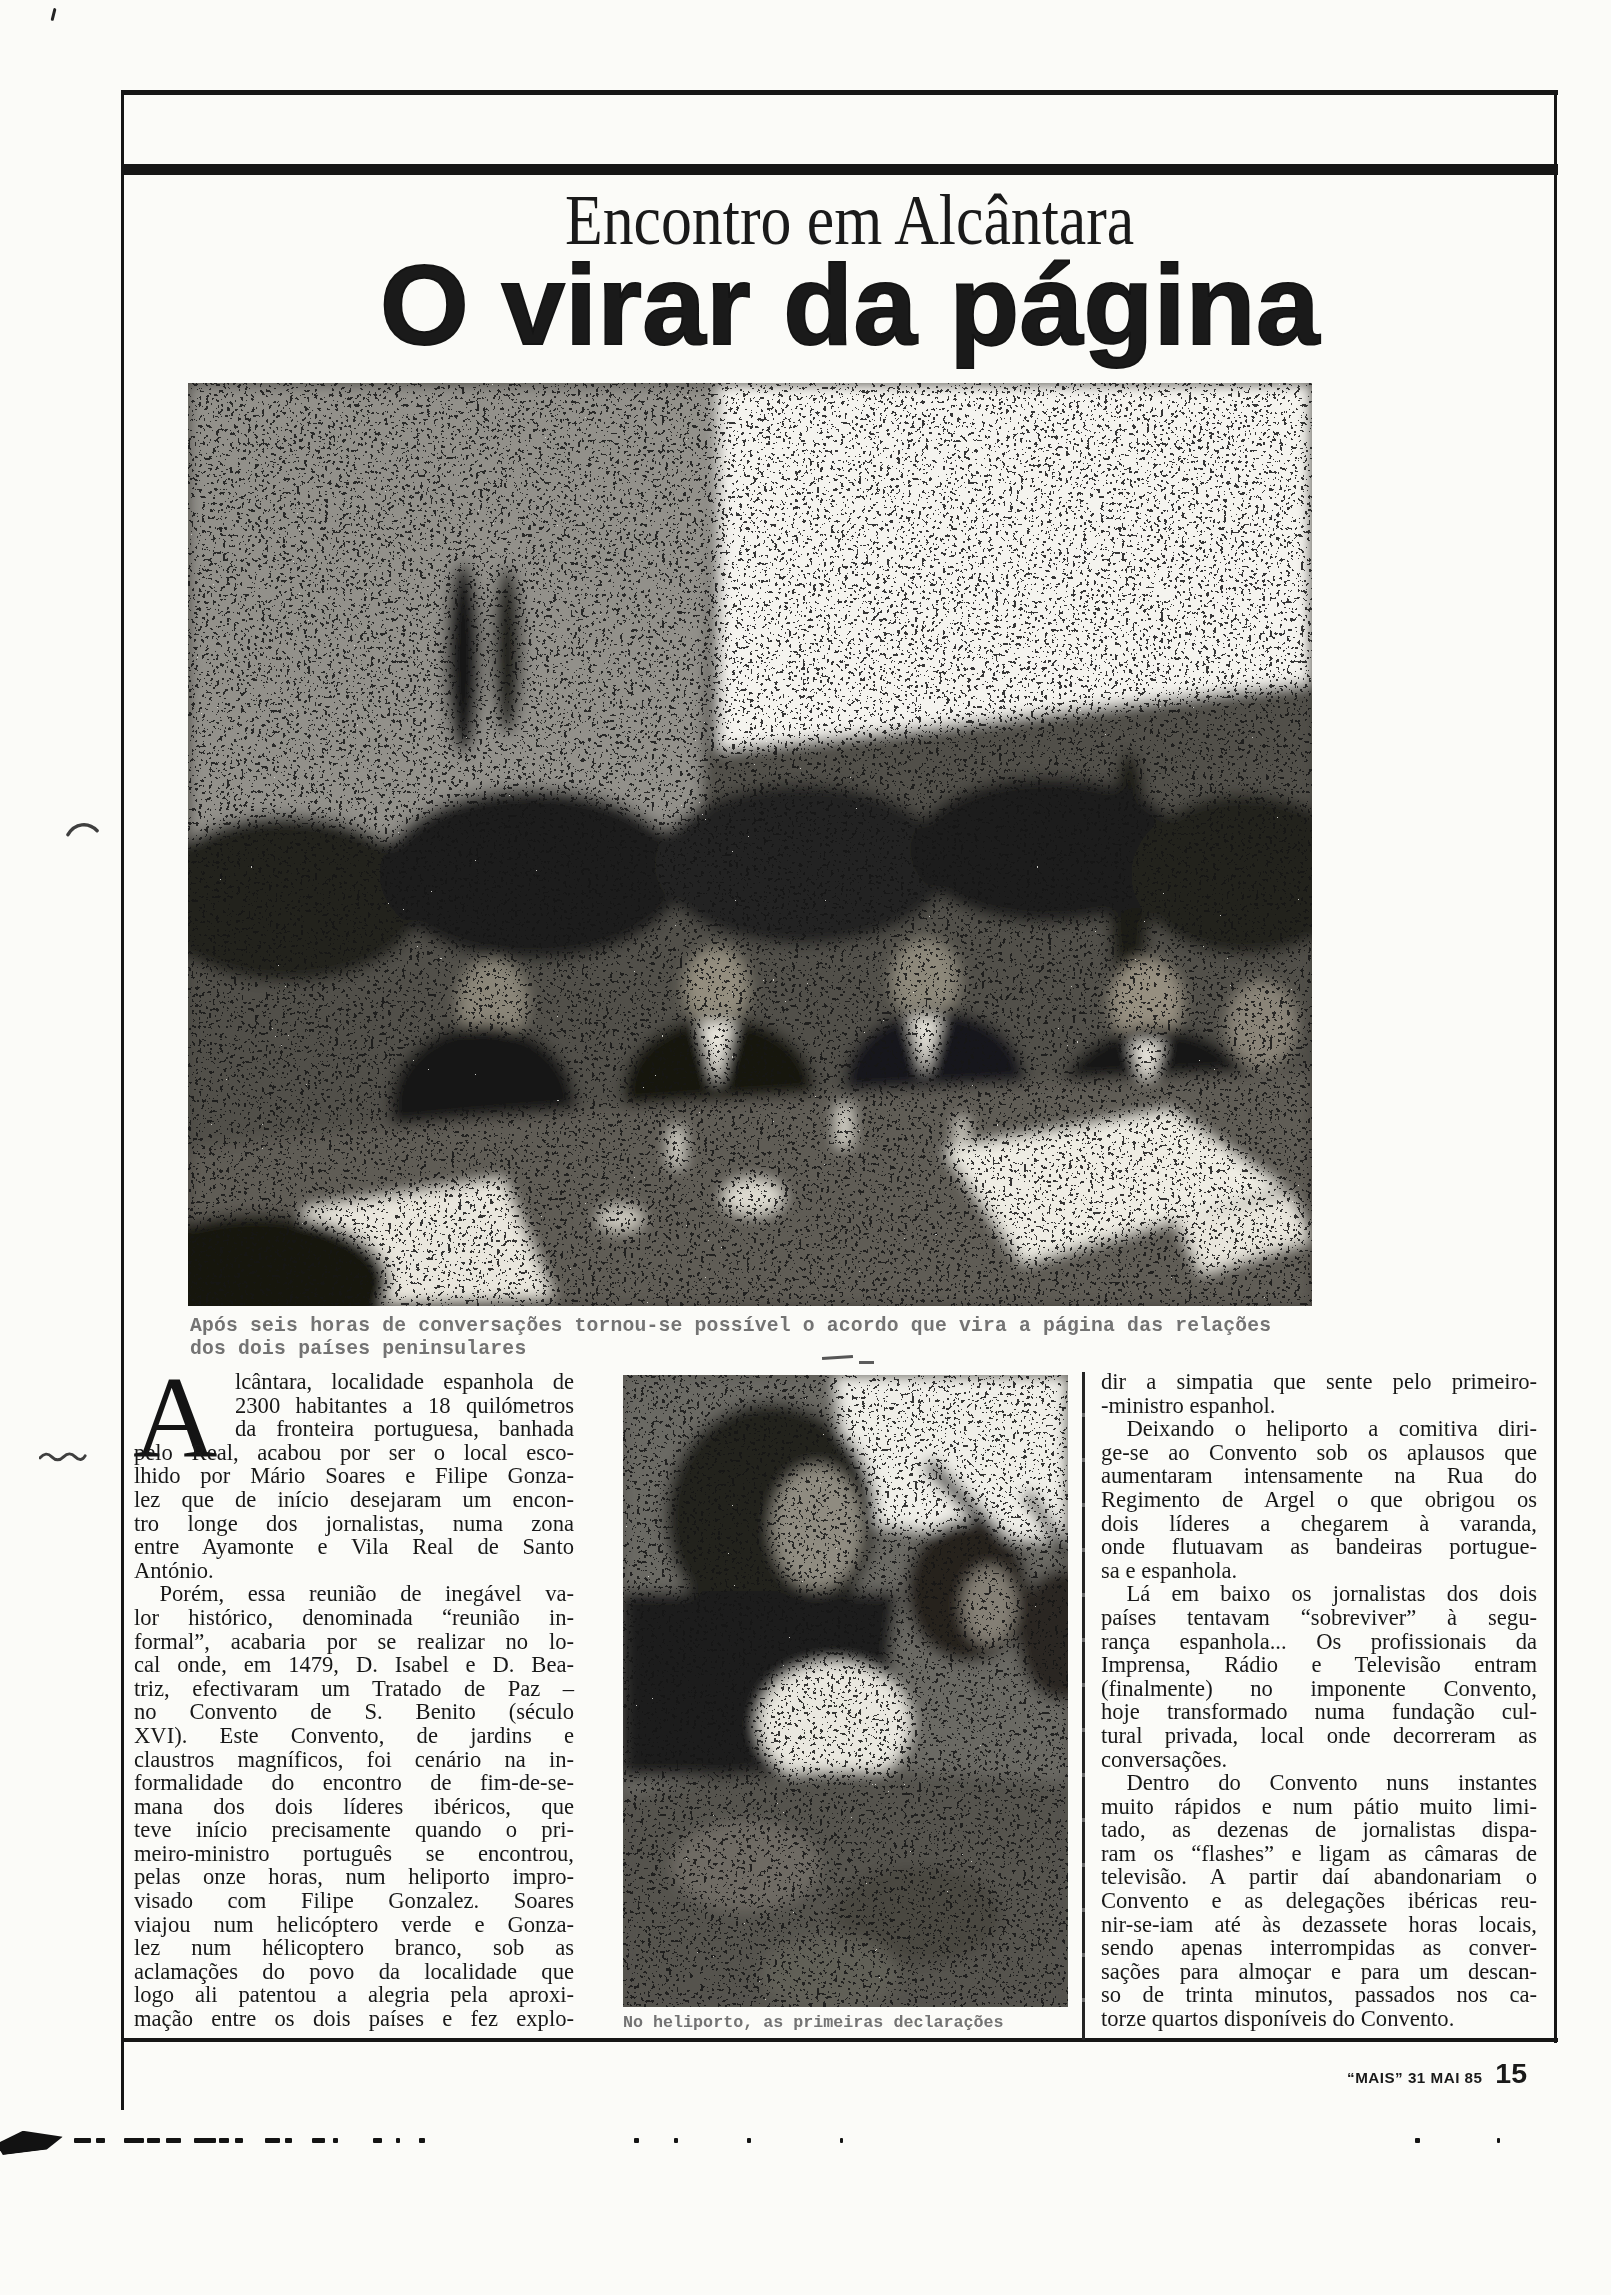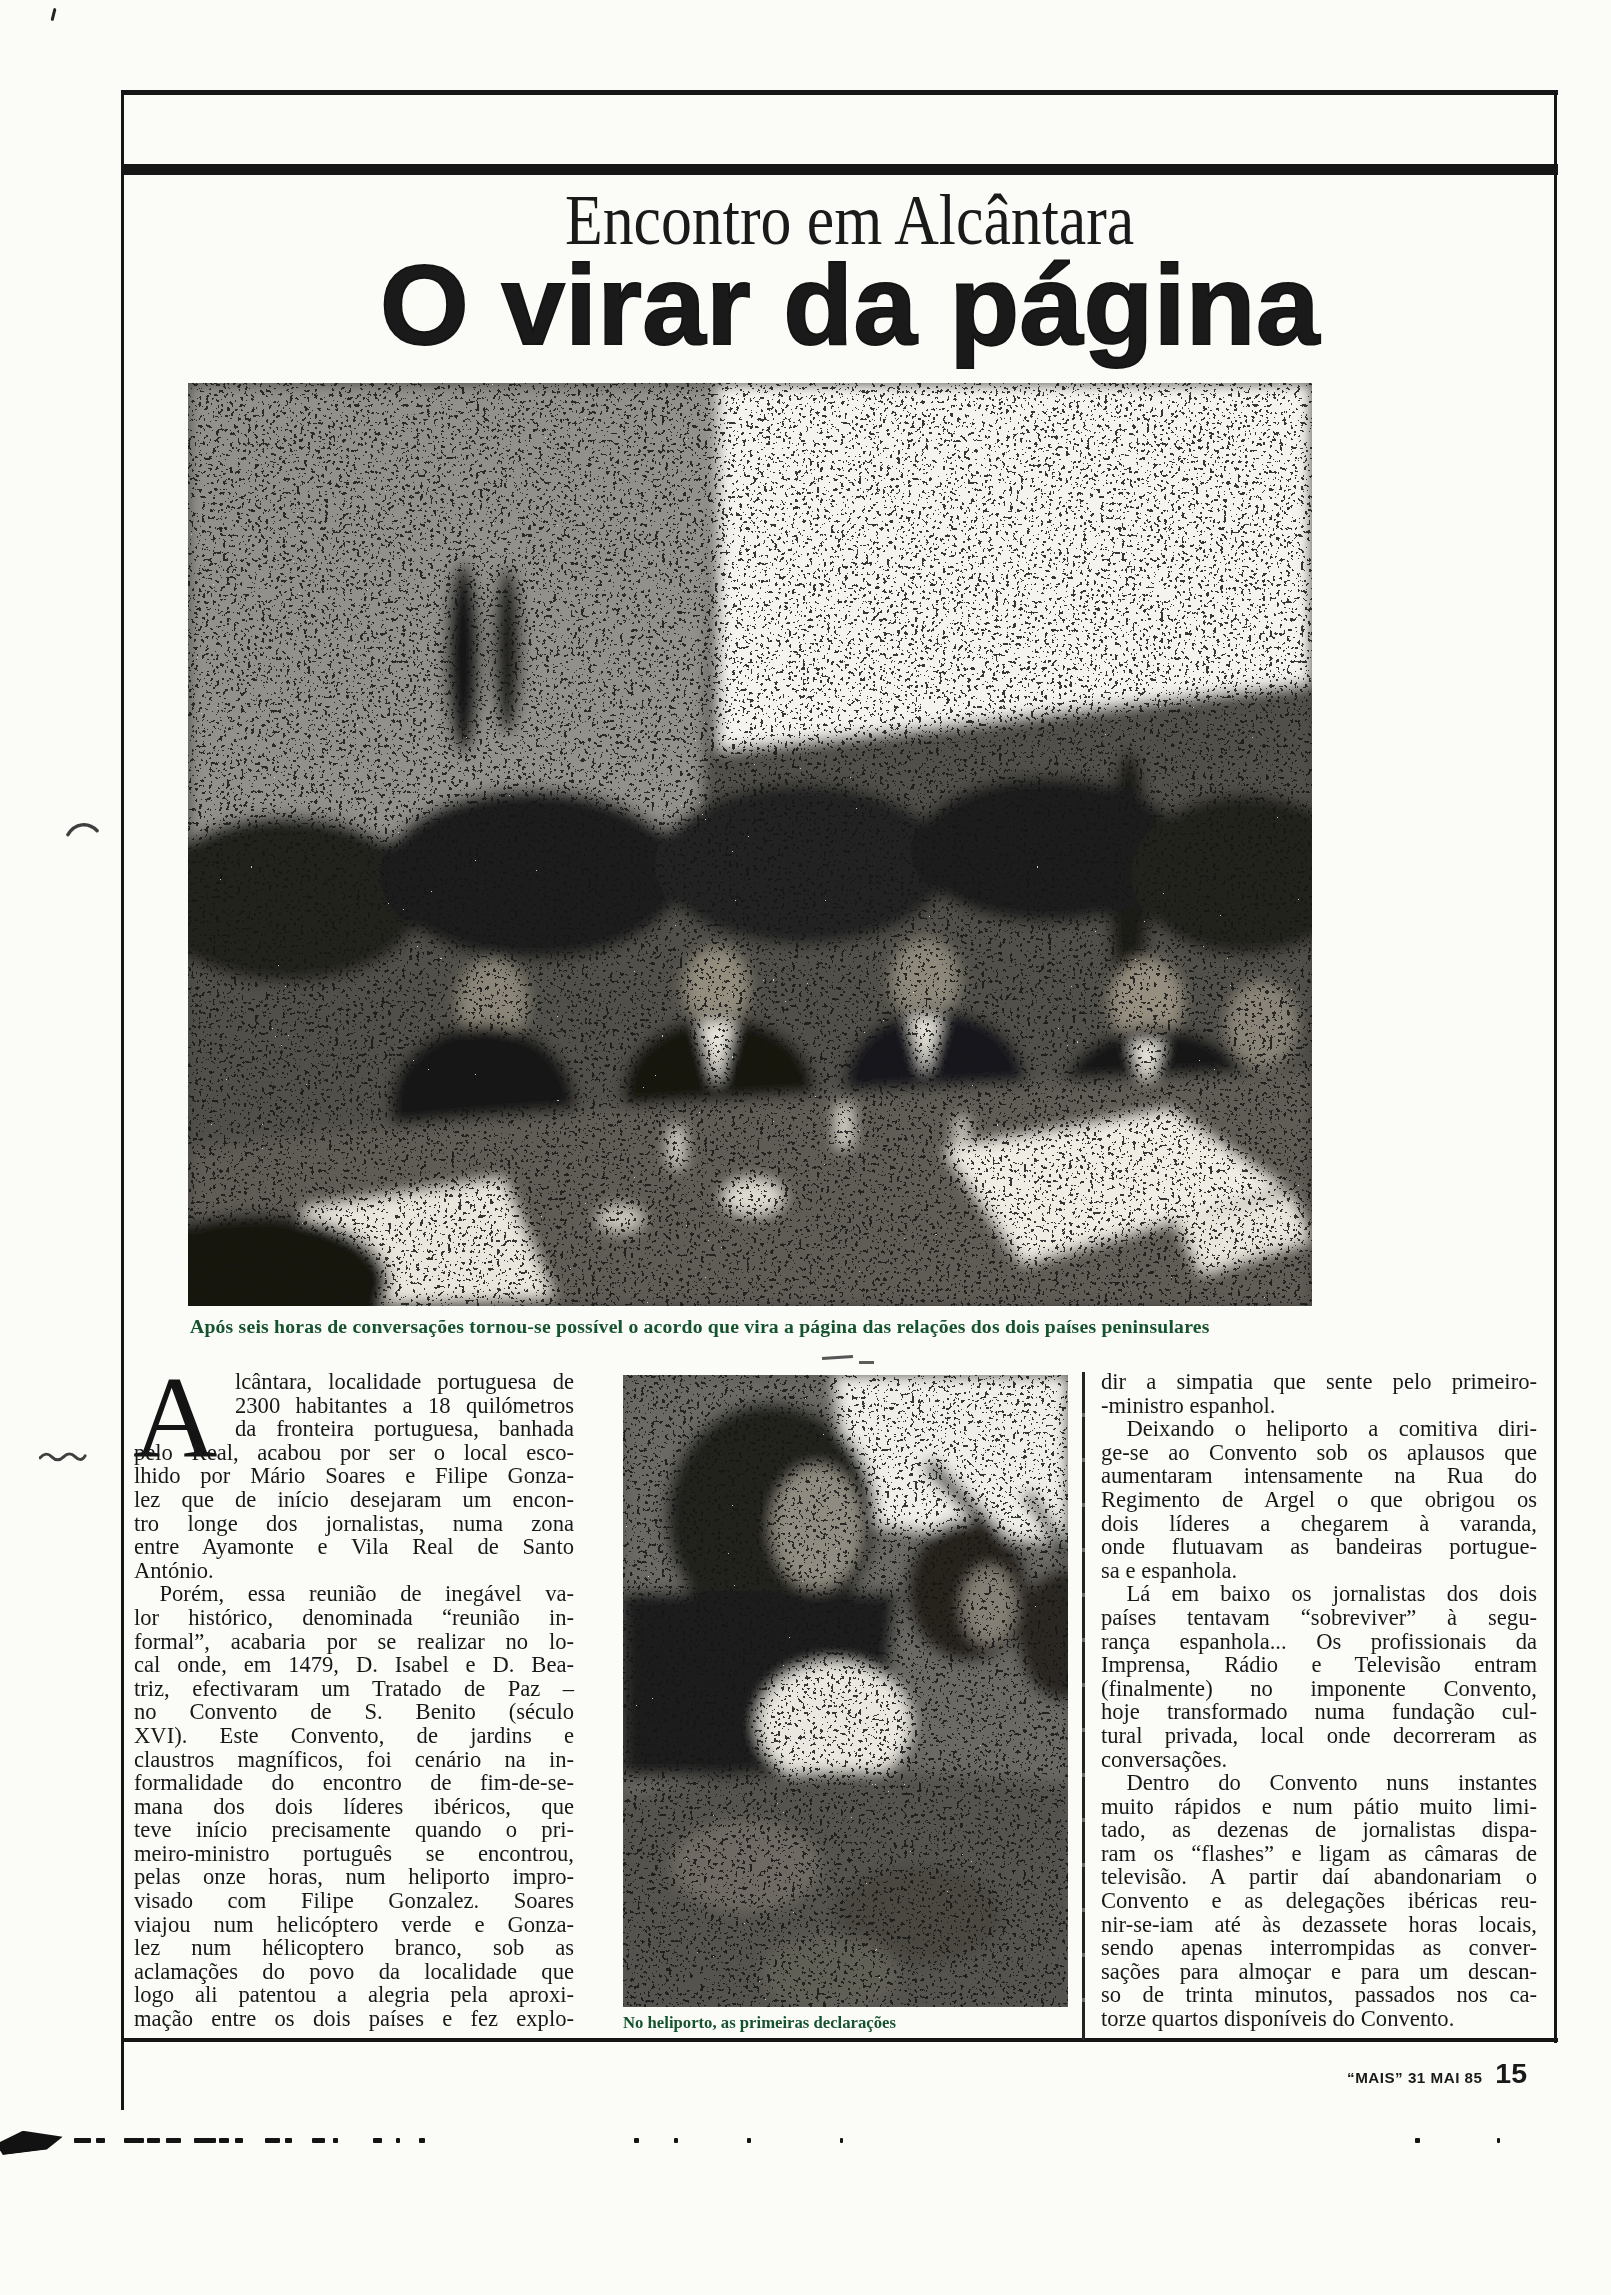--- a/index.html
+++ b/index.html
@@ -18,21 +18,21 @@
   .headline{position:absolute;left:0;top:245px;width:1612px;text-align:center;
             font-family:"Liberation Sans",sans-serif;font-weight:bold;font-size:114px;line-height:120px;
             letter-spacing:0.5px;-webkit-text-stroke:2px #141414;}
 
   
   figure{margin:0;padding:0;}
   .main-photo{position:absolute;left:188px;top:383px;width:1124px;height:923px;background:#44423d;}
   .inset-photo{position:absolute;left:623px;top:1375px;width:445px;height:632px;background:#55534e;}
   .main-photo svg,.inset-photo svg{display:block;width:100%;height:100%;}
 
-  .caption{position:absolute;font-family:Liberation Serif, serif;font-weight:bold;color:#14532d;}
+  .caption{position:absolute;font-family:Liberation Mono, monospace;font-weight:bold;color:#737373;}
   .caption-main{left:190px;top:1315px;width:1110px;font-size:19.7px;line-height:22.6px;letter-spacing:0.2px;}
   .caption-inset{left:623px;top:2013px;width:445px;font-size:16.7px;line-height:19.7px;}
 
   
   .col{position:absolute;top:1370px;font-size:22.6px;line-height:23.6px;color:#181818;}
   .col-left{left:134px;width:440px;}
   .col-right{left:1101px;width:436px;}
   .bl{height:23.6px;text-align:justify;text-align-last:justify;overflow:visible;white-space:nowrap;}
   .bl.end{text-align-last:left;}
   .bl.ind{text-indent:25.5px;}
@@ -134,21 +134,21 @@
         <ellipse cx="140" cy="1830" rx="270" ry="140" fill="#12120f"></ellipse>
       </g>
       <rect width="2287" height="1878" filter="url(#inkSp)" opacity="0.85"></rect>
       <rect width="2287" height="1878" filter="url(#whSp)" opacity="0.8"></rect>
     </svg>
   </figure>
   <div class="caption caption-main">Após seis horas de conversações tornou-se possível o acordo que vira a página das relações dos dois países peninsulares</div>
 
   <span class="dropcap">A</span>
   <div class="col col-left">
-      <div class="bl">lcântara, localidade portuguesa de</div>
+      <div class="bl">lcântara, localidade espanhola de</div>
       <div class="bl">2300 habitantes a 18 quilómetros</div>
       <div class="bl">da fronteira portuguesa, banhada</div>
       <div class="bl">pelo Real, acabou por ser o local esco-</div>
       <div class="bl">lhido por Mário Soares e Filipe Gonza-</div>
       <div class="bl">lez que de início desejaram um encon-</div>
       <div class="bl">tro longe dos jornalistas, numa zona</div>
       <div class="bl">entre Ayamonte e Vila Real de Santo</div>
       <div class="bl end">António.</div>
       <div class="bl ind">Porém, essa reunião de inegável va-</div>
       <div class="bl">lor histórico, denominada “reunião in-</div>

